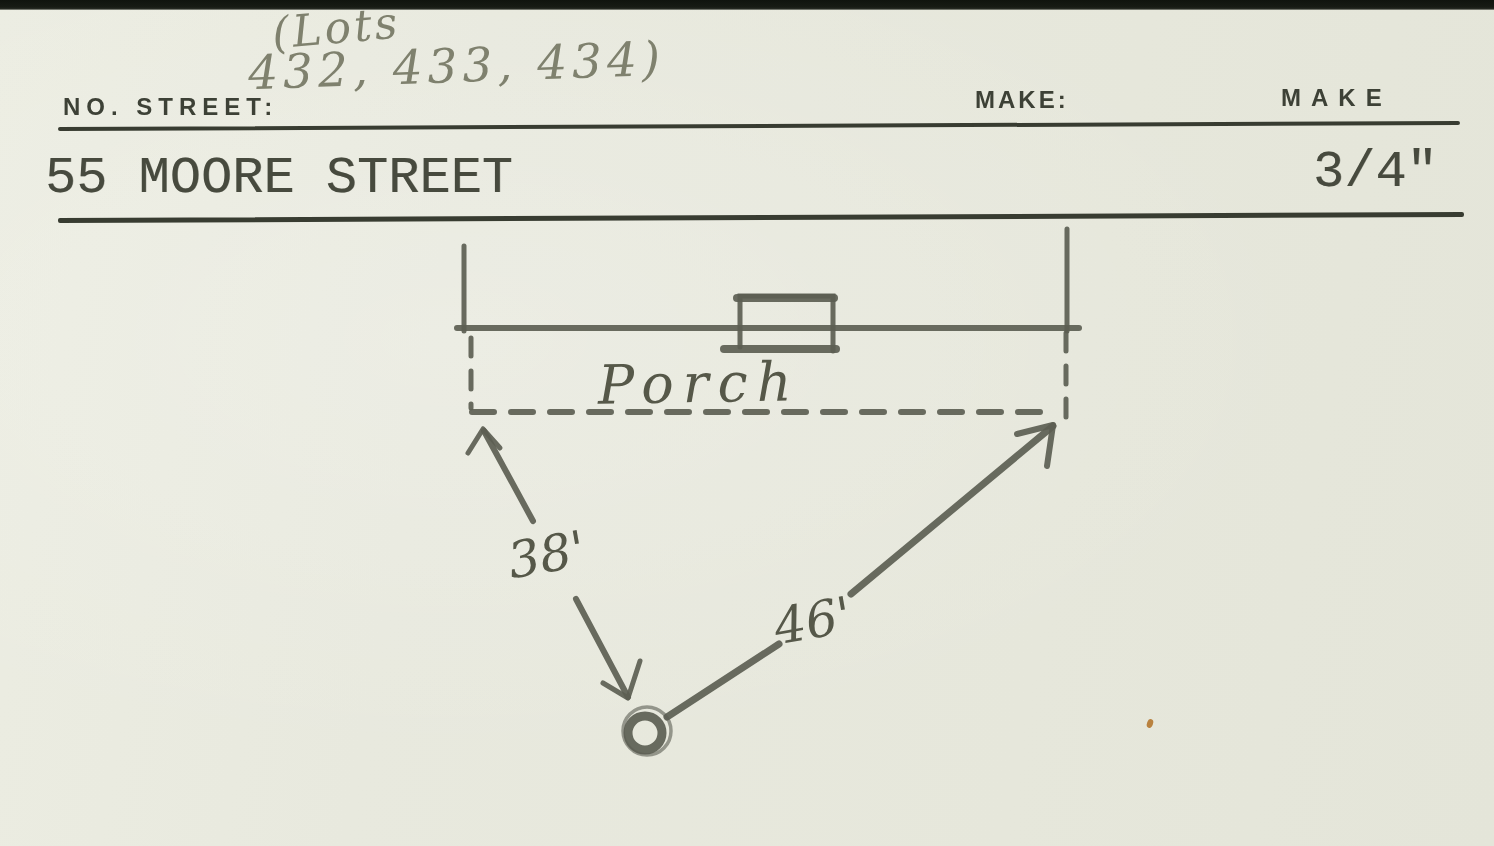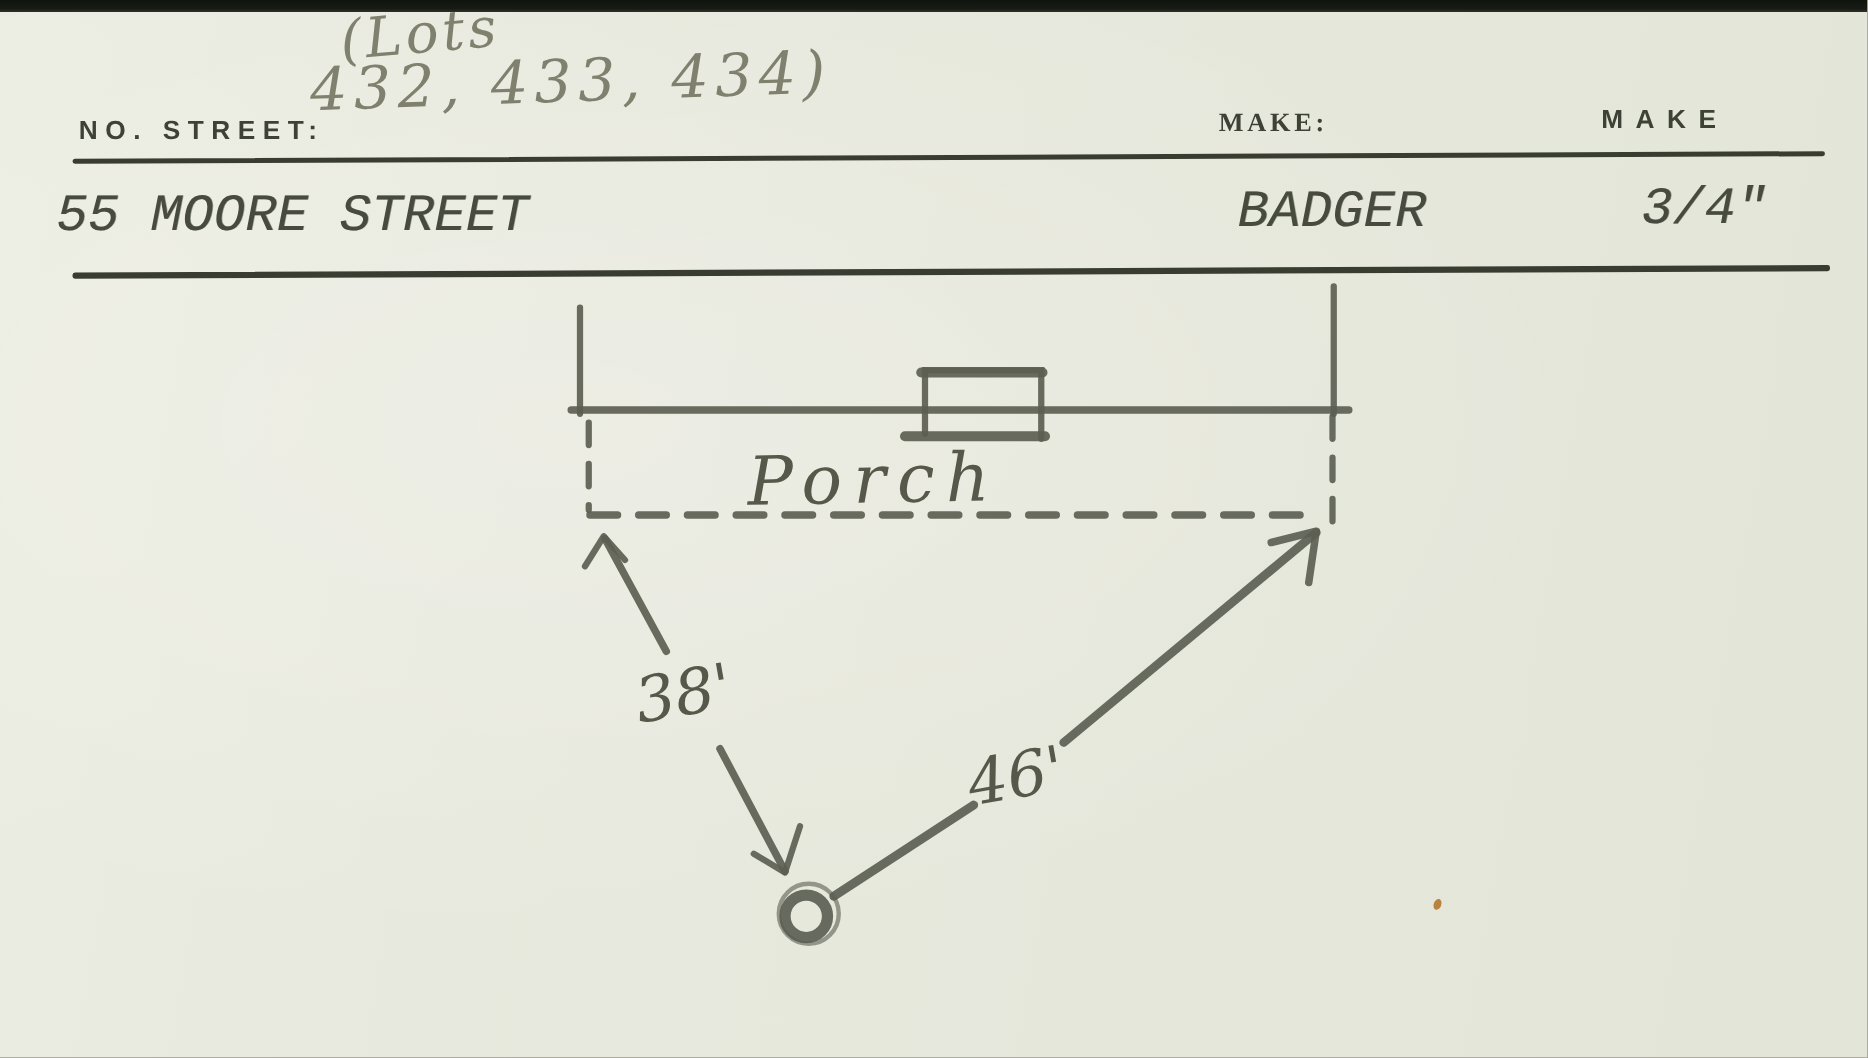--- a/index.html
+++ b/index.html
@@ -14,37 +14,36 @@
   }
   .top-strip{
     position:absolute;left:0;top:0;width:1494px;height:10px;
     background:linear-gradient(to bottom,#10140e 0%, #171b14 70%, #2a2e26 92%, rgba(40,44,36,0) 100%);
   }
   
   .form-label{
     position:absolute;
     color:#3d4136;
     font-weight:bold;
-    font-size:21px;
+    font-size:24px;
     white-space:nowrap;
   }
   .rule{
     position:absolute;
     background:#383c31;
     border-radius:2px;
   }
   
   .type-val{
     position:absolute;
     font-family:"Liberation Mono", monospace;
-    font-size:42px;
+    font-size:52px;
     color:#474a3e;
     white-space:nowrap;
     text-shadow:0.5px 0 0 rgba(71,74,62,0.45);
-    font-style:italic;
   }
   
   .hand{
     position:absolute;
     font-family:"DejaVu Serif", serif;
     font-style:italic;
     white-space:nowrap;
   }
   .hand-light{color:#7f816e;}
   .hand-dark{color:#565849;}
@@ -58,28 +57,27 @@
 <body>
 
 <div class="stage">
 
   <div class="top-strip"></div>
 
   <div class="hand hand-light" style="left:272px;top:2px;font-size:44px;letter-spacing:3px;transform:rotate(-5deg);">(Lots</div>
   <div class="hand hand-light" style="left:248px;top:38px;font-size:47px;letter-spacing:5px;transform:rotate(-2deg);">432, 433, 434)</div>
 
   <div class="form-label" style="left:63px;top:93px;letter-spacing:6px;">NO. STREET:</div>
-  <div class="form-label" style="left:975px;top:86px;letter-spacing:3px;font-family:Liberation Serif, serif;">MAKE:</div>
+  <div class="form-label" style="left:975px;top:86px;letter-spacing:3px;">MAKE:</div>
   <div class="form-label" style="left:1281px;top:84px;letter-spacing:10px;">MAKE</div>
 
   <div class="rule" style="left:58px;top:124px;width:1402px;height:4px;transform:rotate(-0.25deg);"></div>
   <div class="rule" style="left:58px;top:215px;width:1406px;height:5px;transform:rotate(-0.25deg);"></div>
 
   <div class="type-val" style="left:45px;top:149px;">55 MOORE STREET</div>
-  <div class="type-val" style="left:990px;top:146px;">BADGER</div>
   <div class="type-val" style="left:1313px;top:143px;">3/4"</div>
 
   <svg class="sketch-svg" width="1494" height="846" viewBox="0 0 1494 846">
     <g stroke="#5c5e53" stroke-opacity="0.92" fill="none" stroke-linecap="round">
 
       <path d="M464,246 L464,331" stroke-width="5"></path>
       <path d="M1067,229 L1067,331" stroke-width="5"></path>
       <path d="M457,328 L1079,328" stroke-width="6"></path>
 
       <path d="M740,347 L740,296 L833,296 L833,351" stroke-width="5"></path>

